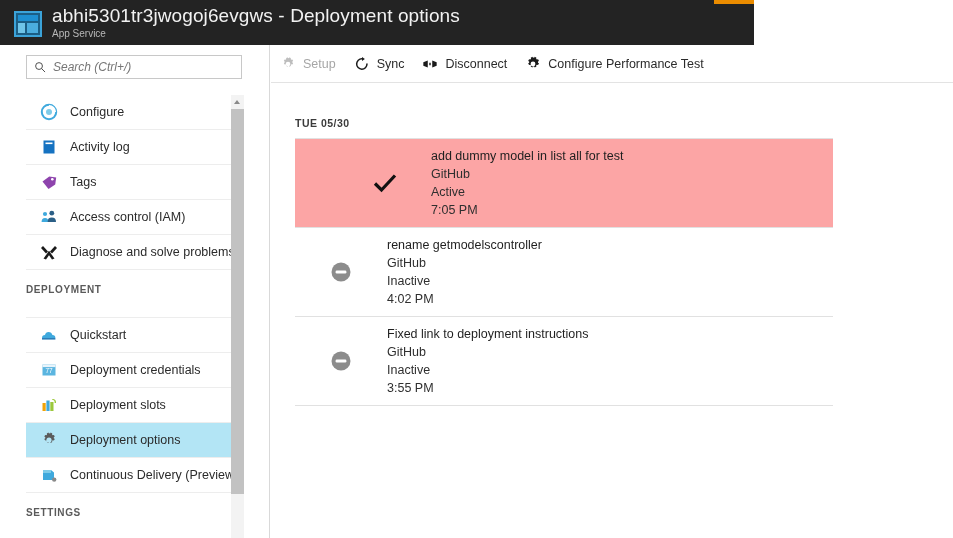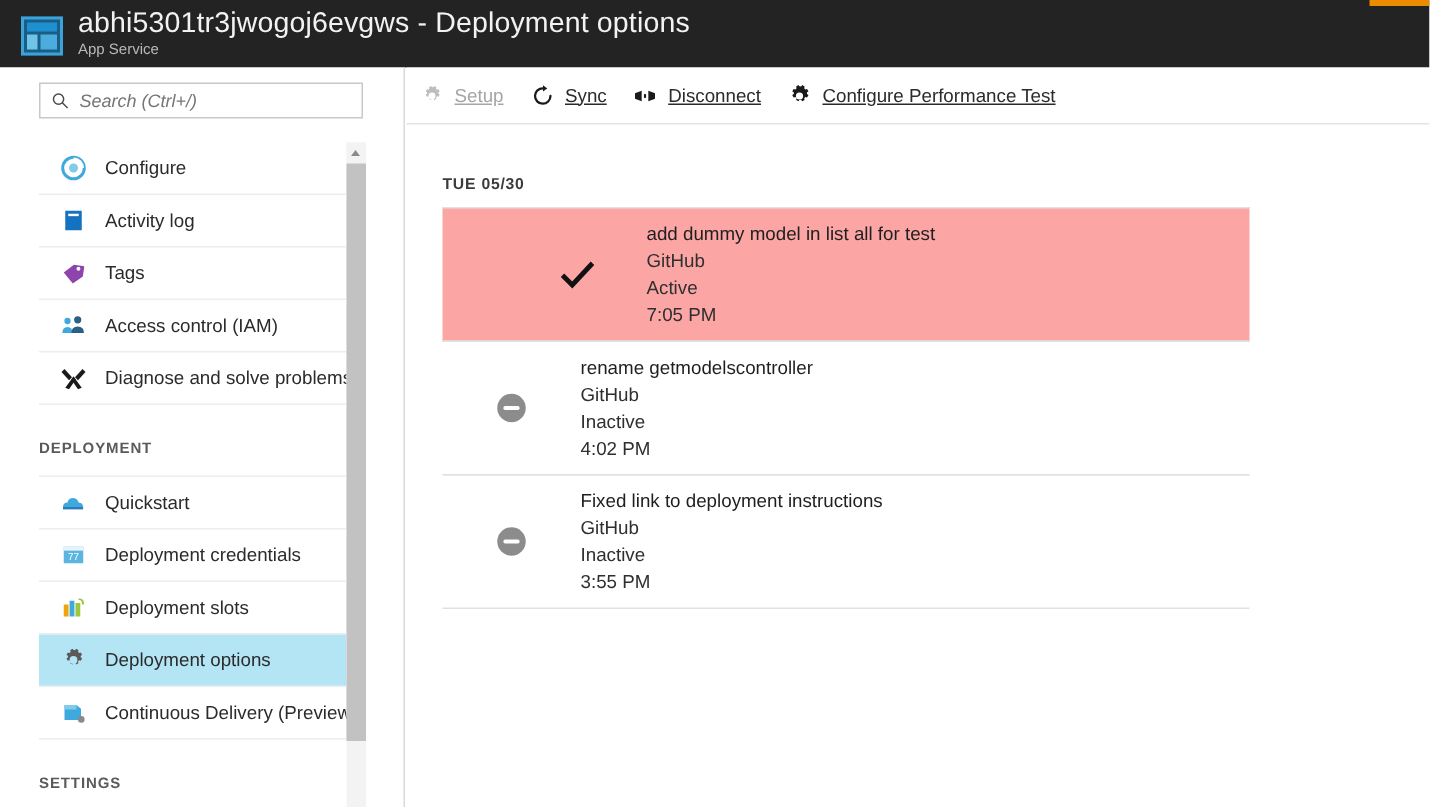--- a/index.html
+++ b/index.html
@@ -6,21 +6,21 @@
   html, body {
     width: 953px; height: 538px;
     overflow: hidden;
     font-family: "Liberation Sans", sans-serif;
     background: #ffffff;
   }
   #app { position: relative; width: 953px; height: 538px; background:#fff; }
 
   
   .titlebar {
-    position:absolute; left:0; top:0; width:953px; height:45px;
+    position:absolute; left:0; top:0; width:754px; height:45px;
     background:#232323;
   }
   .orange-tab {
     position:absolute; right:0; top:0; width:40px; height:4px;
     background:#eb8c00;
   }
   .app-icon {
     position:absolute; left:14px; top:11px; width:28px; height:26px;
     border:2px solid #3ba3d9; background:#1b5e85;
   }
@@ -78,21 +78,21 @@
   .nav-item.selected { background:#b3e5f5; }
   .nav-ico {
     width:18px; height:18px; margin-left:14px; margin-right:12px;
     flex:0 0 18px; position:relative;
   }
   .nav-label {
     font-size:12.5px; color:#2b2b2b; white-space:nowrap;
   }
   .nav-section {
     margin-left:26px; width:205px; height:34px;
-    display:flex; align-items:flex-end; padding-bottom:12px;
+    display:flex; align-items:flex-end; padding-bottom:22px;
     border-bottom:1px solid #ededed;
     font-size:10px; color:#5a5a5a; letter-spacing:.6px; font-weight:700;
   }
   .nav-gap { height:14px; }
 
   
   .sb-track {
     position:absolute; left:231px; top:50px; width:13px; height:443px;
     background:#f3f3f3;
   }
@@ -118,21 +118,21 @@
   .toolbar {
     position:absolute; left:0; top:0; width:682px; height:38px;
     border-bottom:1px solid #e3e3e3; display:flex; align-items:center;
   }
   .tb-btn {
     display:flex; align-items:center; height:38px; padding:0 9px;
     cursor:pointer; white-space:nowrap;
   }
   .tb-btn.disabled { cursor:default; }
   .tb-ico { width:16px; height:16px; margin-right:7px; flex:0 0 16px; }
-  .tb-label { font-size:12.5px; color:#2b2b2b;text-decoration:underline; }
+  .tb-label { font-size:12.5px; color:#2b2b2b; }
   .tb-btn.disabled .tb-label { color:#a6a6a6; }
 
   .date-hdr {
     position:absolute; left:24px; top:72px;
     font-size:10.5px; font-weight:700; color:#3b3b3b; letter-spacing:.5px;
   }
 
   .deploy-list {
     position:absolute; left:24px; top:94px; width:538px;
   }

